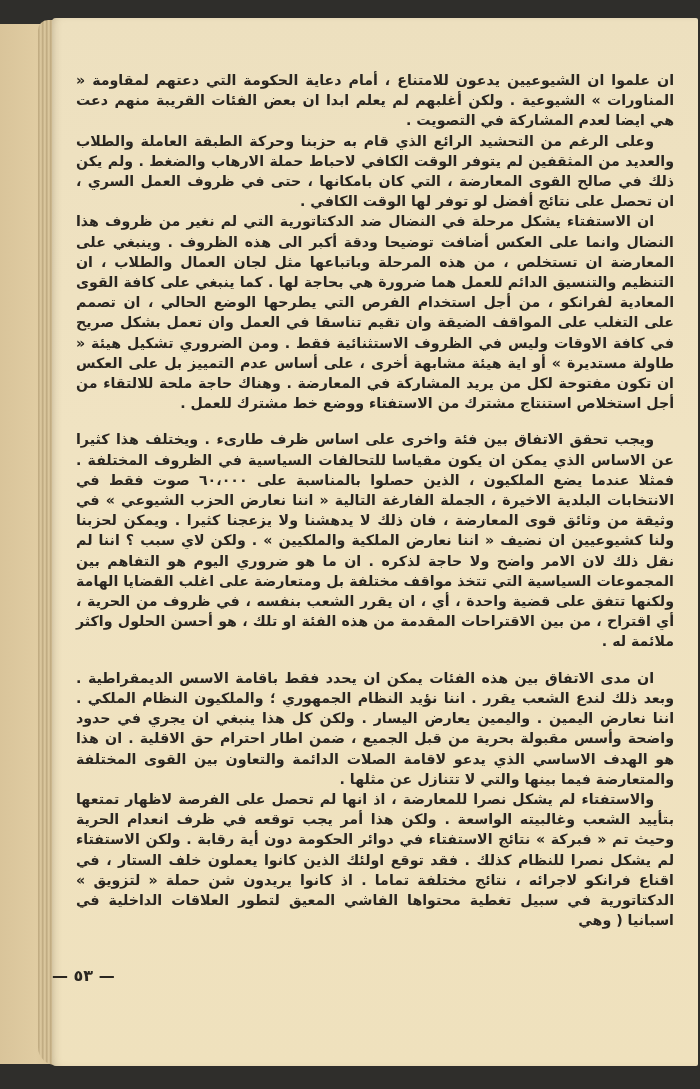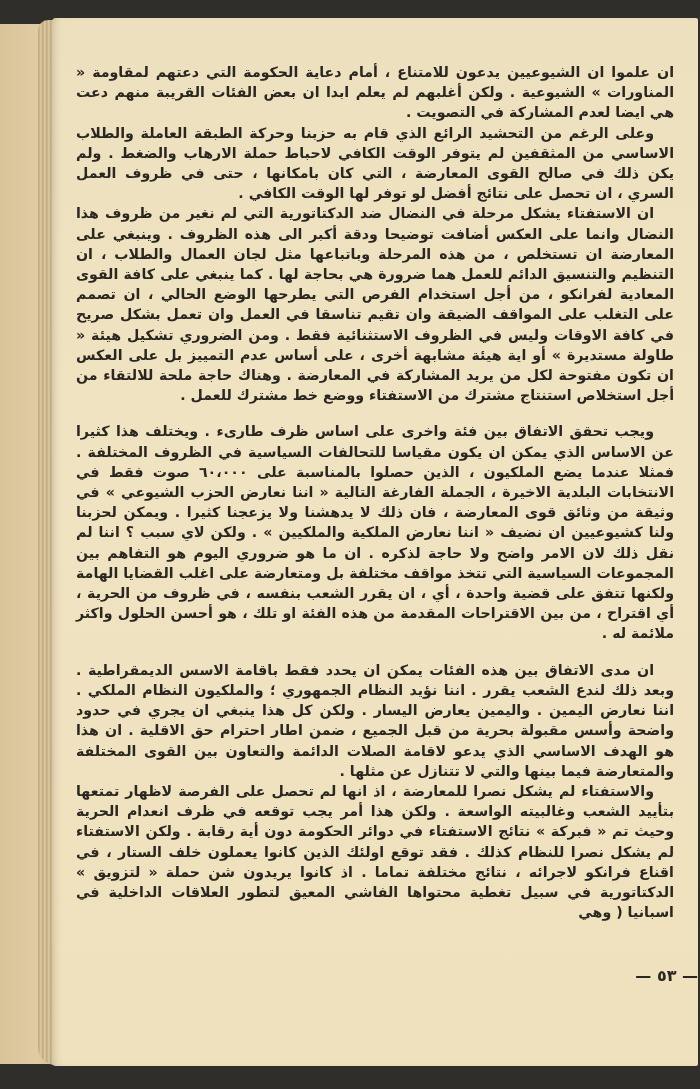--- a/index.html
+++ b/index.html
@@ -23,44 +23,44 @@
       background: repeating-linear-gradient(90deg, #c9b48a 0px, #b9a47b 1px, #dcc9a0 2px, #d2bd93 4px);
       box-shadow: inset -1px 0 0 #9d8a66;
     }
     .page {
       position: absolute; left: 52px; top: 18px; width: 646px; height: 1048px;
       background: linear-gradient(180deg, #ede0bf 0%, #f0e3c2 40%, #efe1bd 100%);
       border-radius: 4px 2px 2px 4px;
       box-shadow: inset 6px 0 10px -6px rgba(90,70,40,0.35);
     }
     .text-block {
-      position: absolute; left: 24px; top: 44px; width: 598px;
+      position: absolute; left: 24px; top: 52px; width: 598px;
       direction: rtl; text-align: justify;
       color: #2a2620;
       font-size: 14.2px; line-height: 20.2px; font-weight: bold;
     }
     .text-block p { margin: 0; text-align: justify; text-align-last: right; }
     .text-block p.indent { text-indent: 20px; }
     .text-block p.gap { margin-top: 16px; }
     .page-number {
       position: absolute; left: 0; width: 646px; top: 948px;
-      text-align: right; direction: rtl;
+      text-align: left; direction: rtl;
       font-size: 16px; font-weight: bold; color: #2a2620;
     }
   </style>
 </head>
 <body>
 
 <div class="backdrop"></div>
 <div class="left-page"></div>
 <div class="page-stack"></div>
 
 <div class="page">
   <div class="text-block">
     <p>ان علموا ان الشيوعيين يدعون للامتناع ، أمام دعاية الحكومة التي دعتهم لمقاومة « المناورات » الشيوعية . ولكن أغلبهم لم يعلم ابدا ان بعض الفئات القريبة منهم دعت هي ايضا لعدم المشاركة في التصويت .</p>
-    <p class="indent">وعلى الرغم من التحشيد الرائع الذي قام به حزبنا وحركة الطبقة العاملة والطلاب الاساسي من المثقفين لم يتوفر الوقت الكافي لاحباط حملة الارهاب والضغط . ولم يكن ذلك في صالح القوى المعارضة ، التي كان بامكانها ، حتى في ظروف العمل السري ، ان تحصل على نتائج أفضل لو توفر لها الوقت الكافي .</p>
+    <p class="indent">وعلى الرغم من التحشيد الرائع الذي قام به حزبنا وحركة الطبقة العاملة والطلاب والعديد من المثقفين لم يتوفر الوقت الكافي لاحباط حملة الارهاب والضغط . ولم يكن ذلك في صالح القوى المعارضة ، التي كان بامكانها ، حتى في ظروف العمل السري ، ان تحصل على نتائج أفضل لو توفر لها الوقت الكافي .</p>
     <p class="indent">ان الاستفتاء يشكل مرحلة في النضال ضد الدكتاتورية التي لم نغير من ظروف هذا النضال وانما على العكس أضافت توضيحا ودقة أكبر الى هذه الظروف . وينبغي على المعارضة ان تستخلص ، من هذه المرحلة وباتباعها مثل لجان العمال والطلاب ، ان التنظيم والتنسيق الدائم للعمل هما ضرورة هي بحاجة لها . كما ينبغي على كافة القوى المعادية لفرانكو ، من أجل استخدام الفرص التي يطرحها الوضع الحالي ، ان تصمم على التغلب على المواقف الضيقة وان تقيم تناسقا في العمل وان تعمل بشكل صريح في كافة الاوقات وليس في الظروف الاستثنائية فقط . ومن الضروري تشكيل هيئة « طاولة مستديرة » أو اية هيئة مشابهة أخرى ، على أساس عدم التمييز بل على العكس ان تكون مفتوحة لكل من يريد المشاركة في المعارضة . وهناك حاجة ملحة للالتقاء من أجل استخلاص استنتاج مشترك من الاستفتاء ووضع خط مشترك للعمل .</p>
     <p class="indent gap">ويجب تحقق الاتفاق بين فئة واخرى على اساس ظرف طارىء . ويختلف هذا كثيرا عن الاساس الذي يمكن ان يكون مقياسا للتحالفات السياسية في الظروف المختلفة . فمثلا عندما يضع الملكيون ، الذين حصلوا بالمناسبة على ٦٠،٠٠٠ صوت فقط في الانتخابات البلدية الاخيرة ، الجملة الفارغة التالية « اننا نعارض الحزب الشيوعي » في وثيقة من وثائق قوى المعارضة ، فان ذلك لا يدهشنا ولا يزعجنا كثيرا . ويمكن لحزبنا ولنا كشيوعيين ان نضيف « اننا نعارض الملكية والملكيين » . ولكن لاي سبب ؟ اننا لم نقل ذلك لان الامر واضح ولا حاجة لذكره . ان ما هو ضروري اليوم هو التفاهم بين المجموعات السياسية التي تتخذ مواقف مختلفة بل ومتعارضة على اغلب القضايا الهامة ولكنها تتفق على قضية واحدة ، أي ، ان يقرر الشعب بنفسه ، في ظروف من الحرية ، أي اقتراح ، من بين الاقتراحات المقدمة من هذه الفئة او تلك ، هو أحسن الحلول واكثر ملائمة له .</p>
     <p class="indent gap">ان مدى الاتفاق بين هذه الفئات يمكن ان يحدد فقط باقامة الاسس الديمقراطية . وبعد ذلك لندع الشعب يقرر . اننا نؤيد النظام الجمهوري ؛ والملكيون النظام الملكي . اننا نعارض اليمين . واليمين يعارض اليسار . ولكن كل هذا ينبغي ان يجري في حدود واضحة وأسس مقبولة بحرية من قبل الجميع ، ضمن اطار احترام حق الاقلية . ان هذا هو الهدف الاساسي الذي يدعو لاقامة الصلات الدائمة والتعاون بين القوى المختلفة والمتعارضة فيما بينها والتي لا تتنازل عن مثلها .</p>
     <p class="indent">والاستفتاء لم يشكل نصرا للمعارضة ، اذ انها لم تحصل على الفرصة لاظهار تمتعها بتأييد الشعب وغالبيته الواسعة . ولكن هذا أمر يجب توقعه في ظرف انعدام الحرية وحيث تم « فبركة » نتائج الاستفتاء في دوائر الحكومة دون أية رقابة . ولكن الاستفتاء لم يشكل نصرا للنظام كذلك . فقد توقع اولئك الذين كانوا يعملون خلف الستار ، في اقناع فرانكو لاجرائه ، نتائج مختلفة تماما . اذ كانوا يريدون شن حملة « لتزويق » الدكتاتورية في سبيل تغطية محتواها الفاشي المعيق لتطور العلاقات الداخلية في اسبانيا ( وهي</p>
   </div>
   <div class="page-number">— ٥٣ —</div>
 </div>
 
 </body></html>

